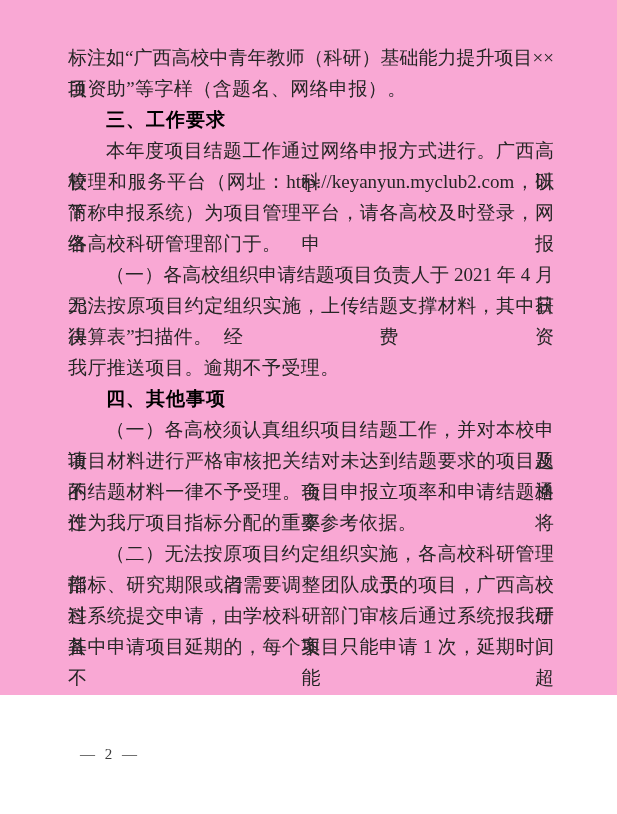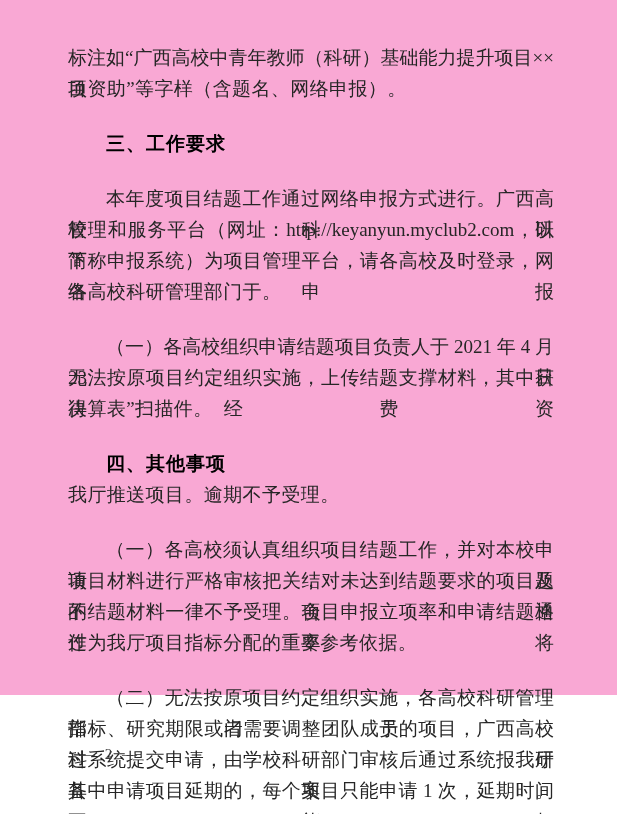--- a/index.html
+++ b/index.html
@@ -39,21 +39,20 @@
   }
   .line.fill {
     white-space: normal;
     text-align: justify;
     text-align-last: justify;
     text-justify: inter-character;
     letter-spacing: 0px;
   }
   .line.indent {
     text-indent: 2em;
-    margin-top: 24px;
   }
   .line.heading {
     font-family: "Liberation Sans", "DejaVu Sans", sans-serif;
     font-weight: 700;
     color: #000000;
     letter-spacing: 1px;
   }
   .page-number {
     position: absolute;
     left: 80px;
@@ -73,22 +72,22 @@
     <div class="line fill">标注如“广西高校中青年教师（科研）基础能力提升项目××项</div>
     <div class="line">目资助”等字样（含题名、网络申报）。</div>
     <div class="line heading indent">三、工作要求</div>
     <div class="line fill indent">本年度项目结题工作通过网络申报方式进行。广西高校科研</div>
     <div class="line fill">管理和服务平台（网址：http://keyanyun.myclub2.com，以下</div>
     <div class="line fill">简称申报系统）为项目管理平台，请各高校及时登录，网络申报</div>
     <div class="line">各高校科研管理部门于。</div>
     <div class="line fill indent">（一）各高校组织申请结题项目负责人于 2021 年 4 月 23 日</div>
     <div class="line fill">无法按原项目约定组织实施，上传结题支撑材料，其中获得经费资</div>
     <div class="line">决算表”扫描件。</div>
+    <div class="line">我厅推送项目。逾期不予受理。</div>
     <div class="line heading indent">四、其他事项</div>
-    <div class="line">我厅推送项目。逾期不予受理。</div>
     <div class="line fill indent">（一）各高校须认真组织项目结题工作，并对本校申请结题</div>
     <div class="line fill">项目材料进行严格审核把关，对未达到结题要求的项目及不合格</div>
     <div class="line fill">的结题材料一律不予受理。项目申报立项率和申请结题通过率将</div>
     <div class="line">作为我厅项目指标分配的重要参考依据。</div>
     <div class="line fill indent">（二）无法按原项目约定组织实施，各高校科研管理部门于、</div>
     <div class="line fill">指标、研究期限或者需要调整团队成员的项目，广西高校科研</div>
     <div class="line fill">过系统提交申请，由学校科研部门审核后通过系统报我厅备案。</div>
     <div class="line fill">其中申请项目延期的，每个项目只能申请 1 次，延期时间不能超</div>
   </div>
   <div class="page-number">— 2 —</div>

